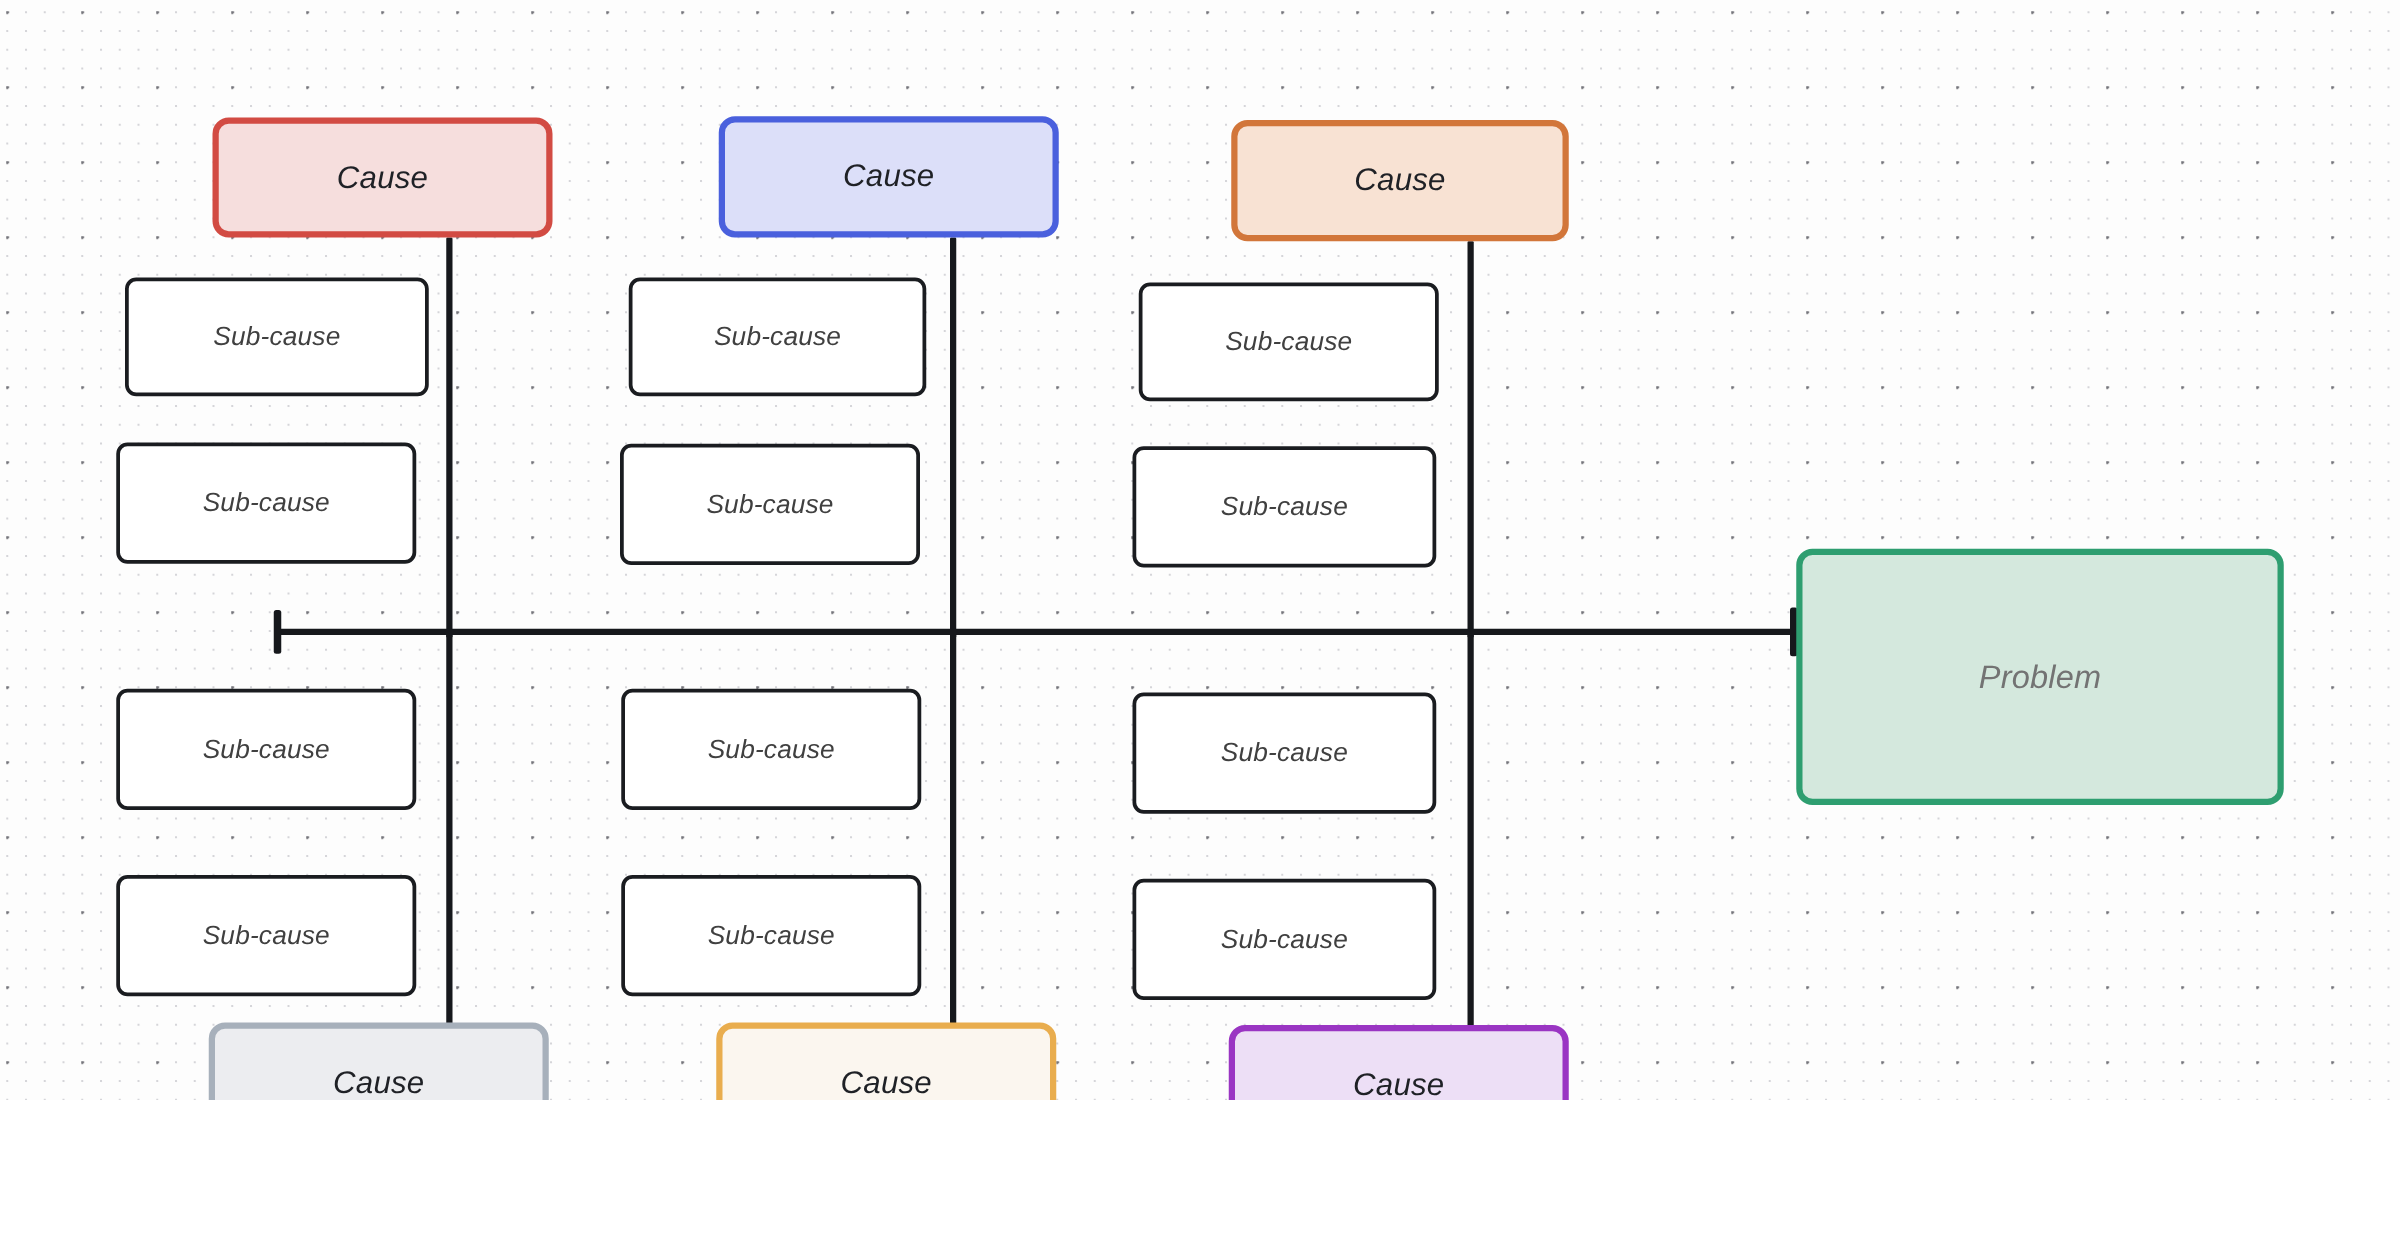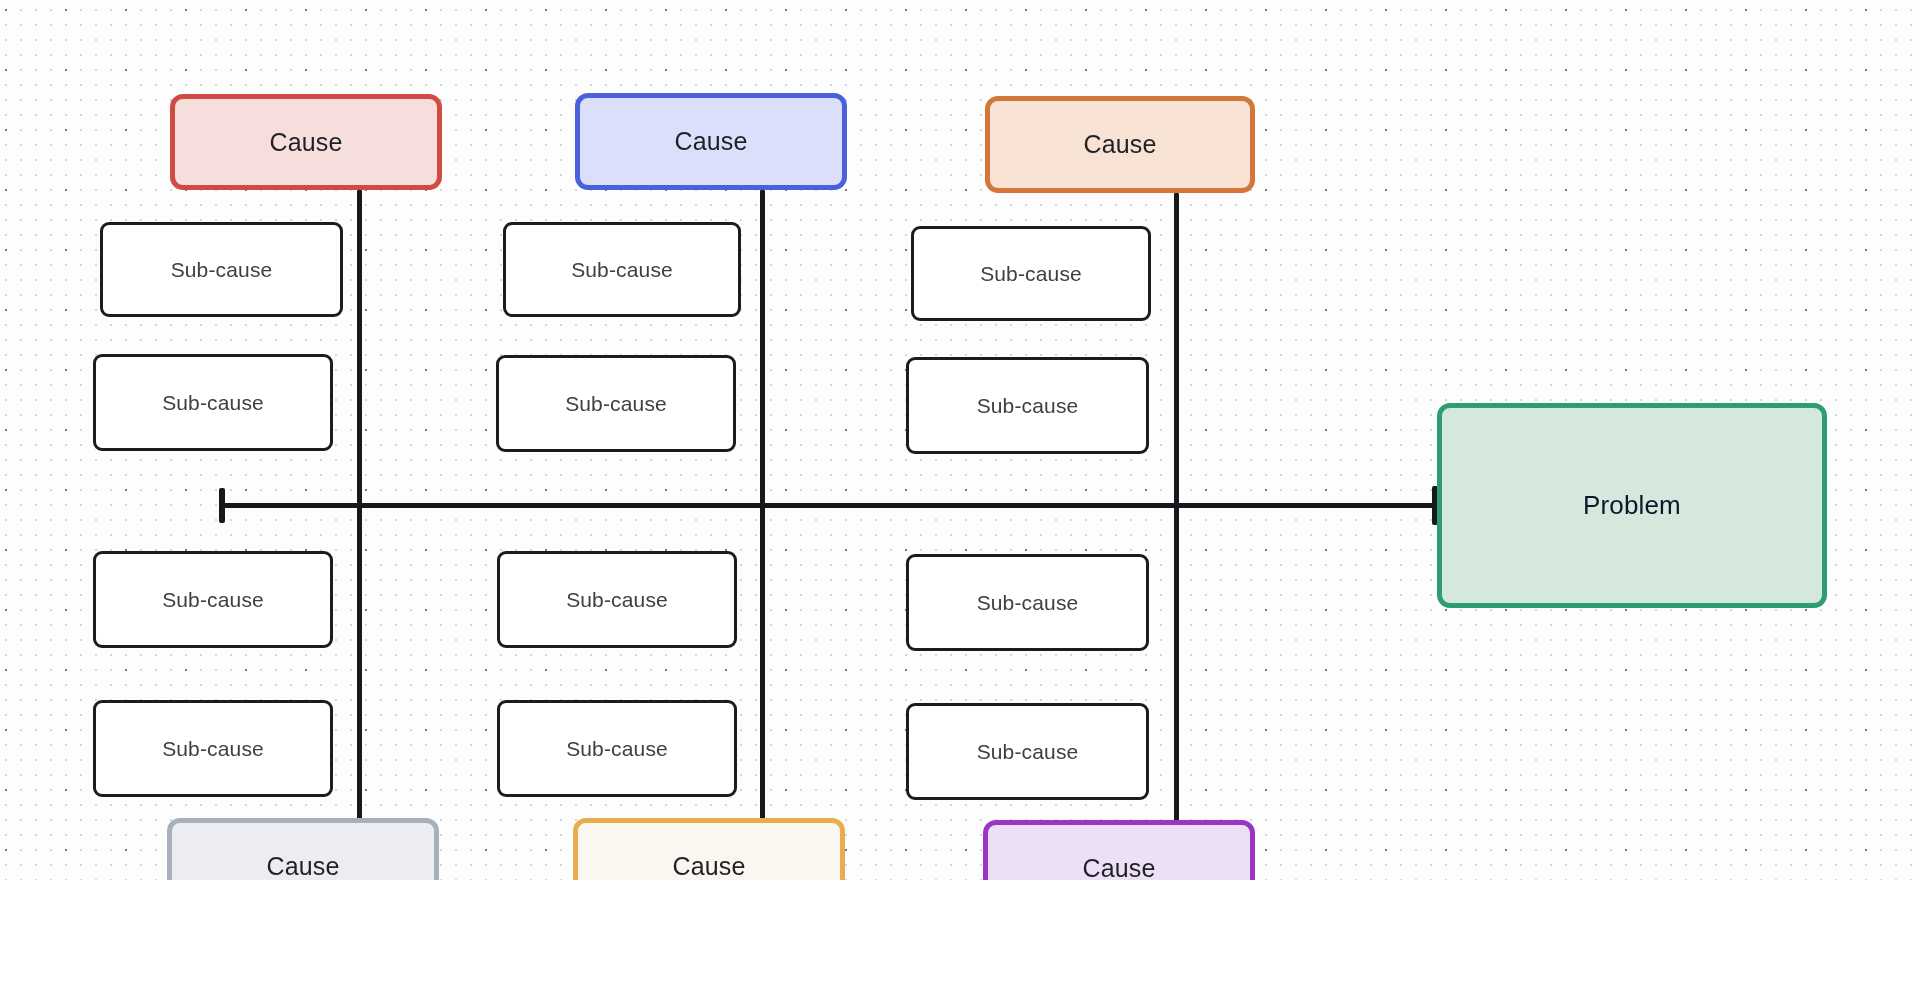--- a/index.html
+++ b/index.html
@@ -17,20 +17,21 @@
     position: relative;
     width: 1920px;
     height: 880px;
     overflow: hidden;
     background-color: #fdfdfd;
     background-image:
       radial-gradient(circle at 1px 1px, rgba(40,40,48,0.55) 1.15px, transparent 1.3px),
       radial-gradient(circle at 1px 1px, rgba(120,120,132,0.30) 0.85px, transparent 1.0px);
     background-size: 60px 60px, 15px 15px;
     background-position: 5px 9px, 5px 9px;
+    font-style: italic;
   }
 
   
   .node {
     position: absolute;
     box-sizing: border-box;
     display: flex;
     align-items: center;
     justify-content: center;
     text-align: center;
@@ -54,21 +55,22 @@
     font-size: 21px;
     font-weight: 400;
     color: #404040;
   }
 
   .problem-box {
     border: 5px solid #2e9e70;
     border-radius: 13px;
     background: #d4e8dd;
     font-size: 26px;
-    color: #0f172a;
+    color: #737373;
+    margin-top: 36px;
   }
 
   
   .bone-v {
     position: absolute;
     width: 5px;
     background: #16181c;
     border-radius: 1px;
   }
   .spine-h {

